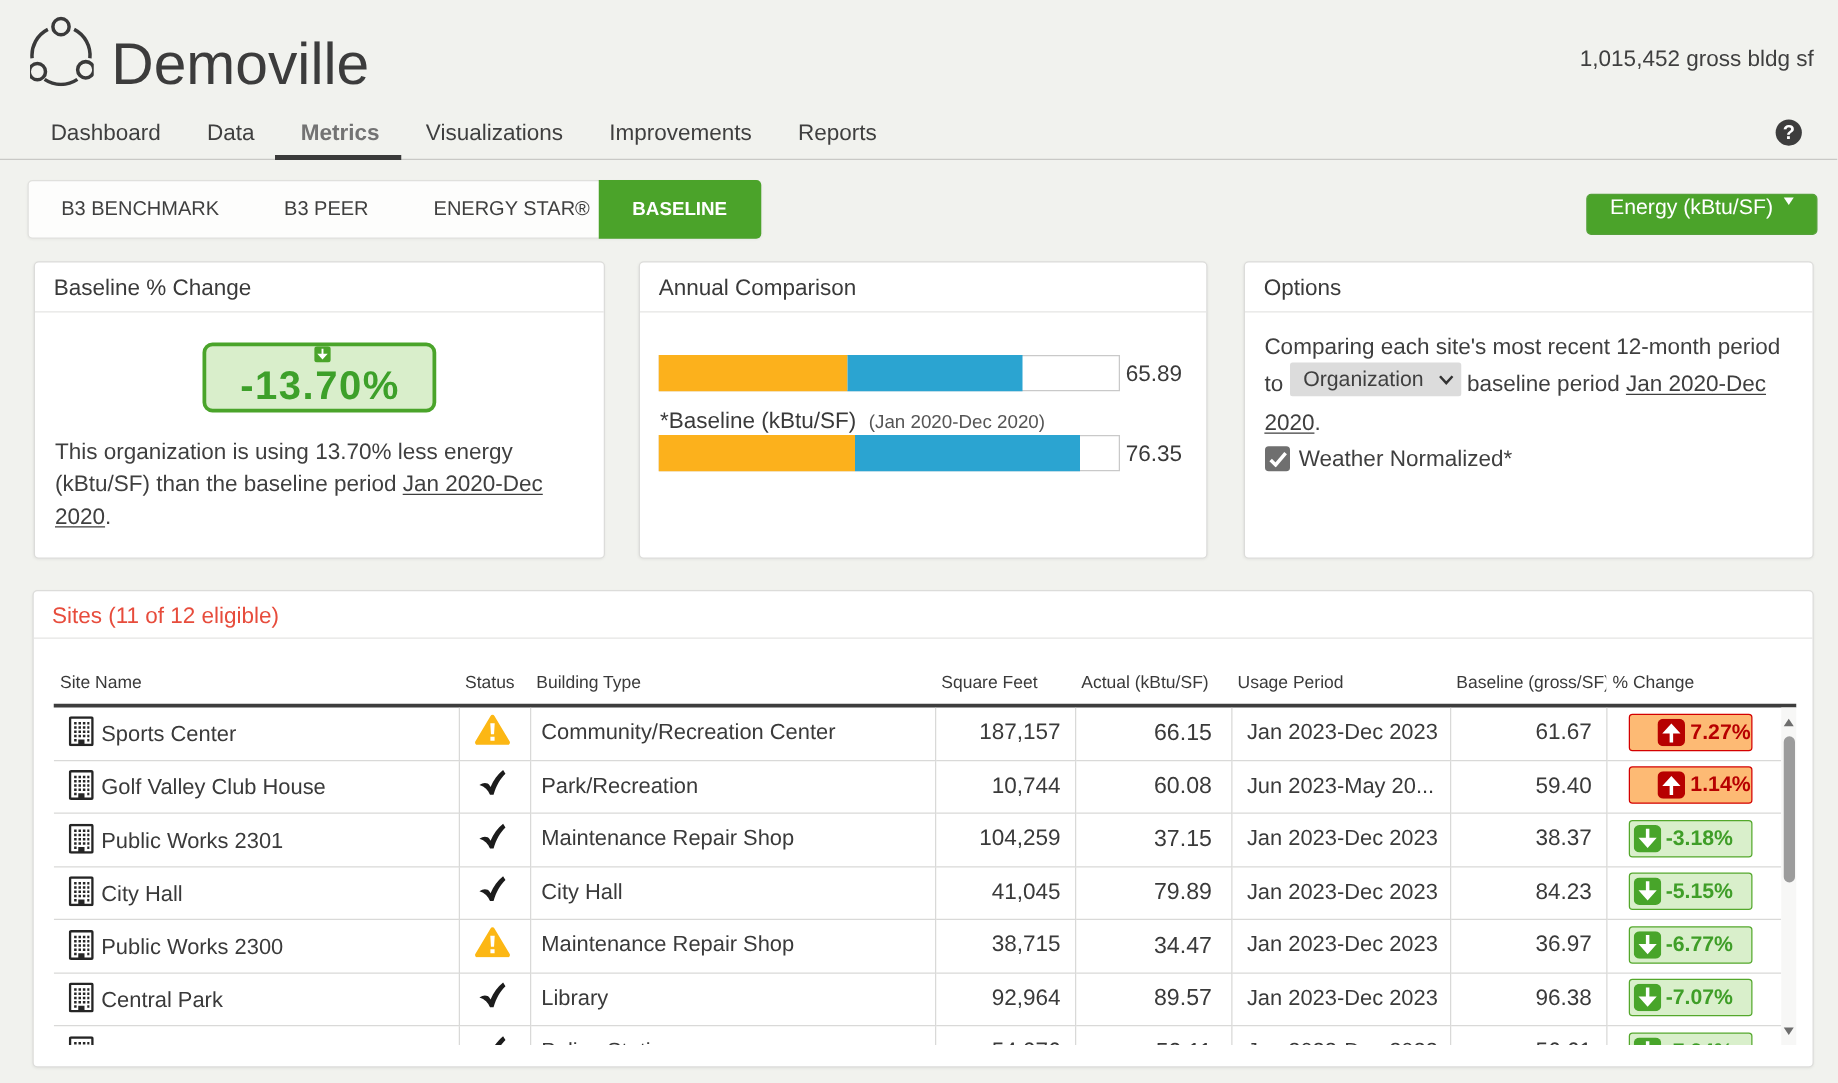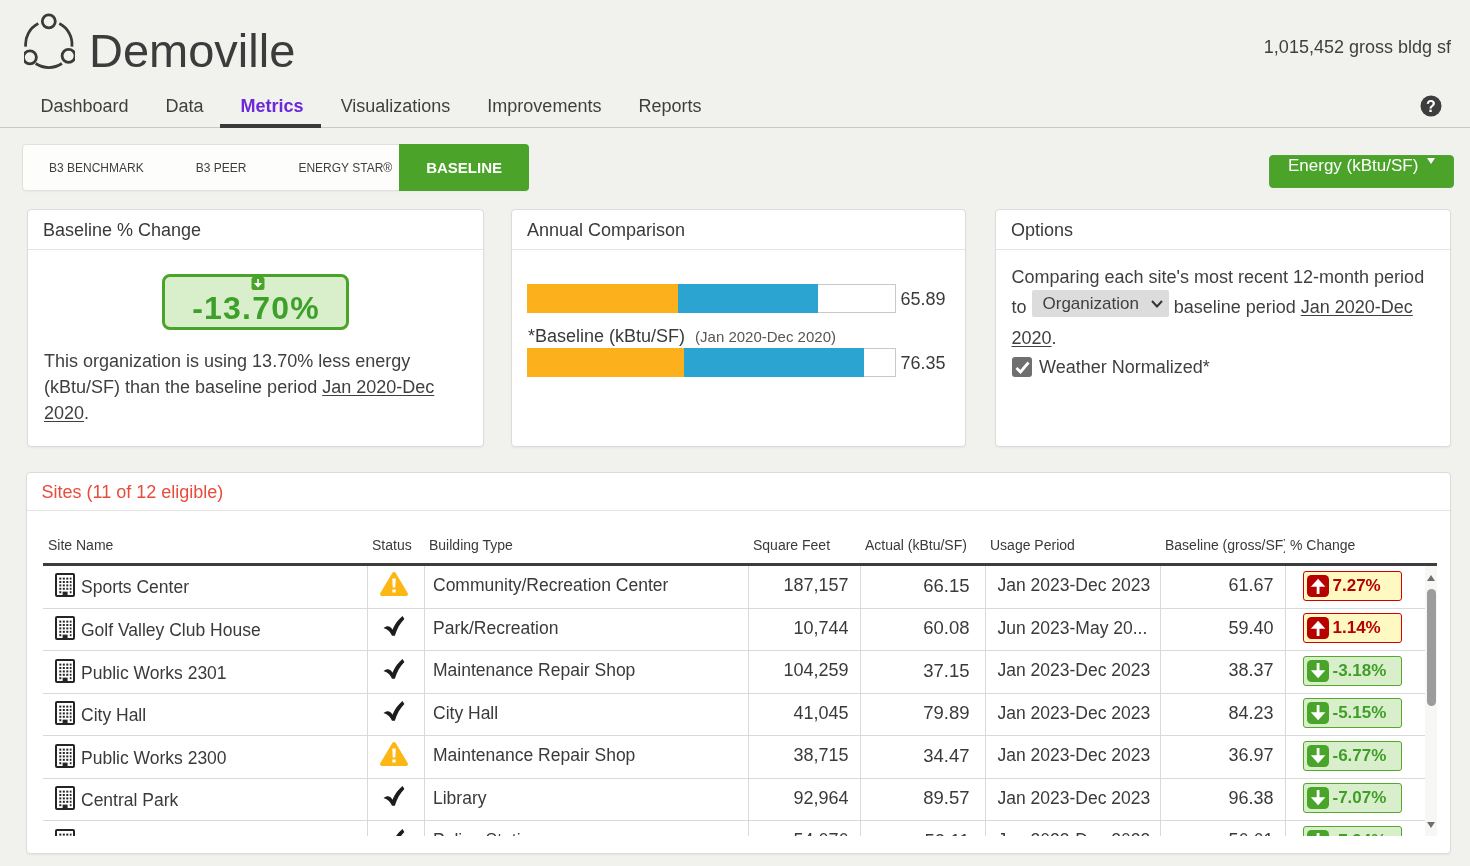--- a/index.html
+++ b/index.html
@@ -4,26 +4,26 @@
 <style>
 * { margin:0; padding:0; box-sizing:border-box; }
 html,body { width:1470px; height:866px; overflow:hidden; }
 body { background:#f1f2ee; font-family:"Liberation Sans", sans-serif; color:#3a3a3a; position:relative; }
 .abs { position:absolute; }
 
 #title { left:89px; top:22.5px; font-size:47px; color:#3c3c3c; }
 #bldgsf { top:37px; right:19px; font-size:18px; color:#3f3f3f; }
 #nav { left:22px; top:95px; display:flex; font-size:18px; color:#3f3f3f; }
 #nav div { padding:0 18.5px; line-height:22px; }
-#nav .act { font-weight:bold; color:#6d28d9; }
+#nav .act { font-weight:bold; color:#737373; }
 #navline { left:0; top:127px; width:1470px; height:1px; background:#c9c9c6; }
 #metline { left:220px; top:124px; width:101px; height:4px; background:#3a3a3a; }
 
 #tabbar { left:22px; top:144px; height:47px; background:#fdfdfc; border:1px solid #e0e0dd; border-radius:4px; display:flex; box-shadow:0 1px 2px rgba(0,0,0,0.04); }
-#tabbar .tab { padding:0 26px; display:flex; align-items:center; font-size:12px; color:#3f3f3f; }
+#tabbar .tab { padding:0 26px; display:flex; align-items:center; font-size:16px; color:#3f3f3f; }
 #tabbar .tabsel { padding:0 27px; background:#4ba32a; color:#fff; font-weight:bold; font-size:15px; border-radius:0 4px 4px 0; margin:-1px -1px -1px 0; display:flex; align-items:center; }
 #unitbtn { left:1269px; top:155px; width:185px; height:33px; background:#4ba32a; border:1px solid #55a13a; border-radius:4px; color:#fff; font-size:17px; display:flex; align-items:flex-start; padding-left:18px; }
 #unitbtn .caret { width:0; height:0; border-left:4.5px solid transparent; border-right:4.5px solid transparent; border-top:6px solid #fff; margin-left:9px; margin-top:2px; }
 
 .card { position:absolute; background:#fff; border:1px solid #dcdcda; border-radius:4px; box-shadow:0 1px 2px rgba(0,0,0,0.05); }
 .card-h { height:40px; line-height:40px; padding-left:15px; font-size:18px; color:#3a3a3a; border-bottom:1px solid #e5e5e3; }
 #card1 { left:27px; top:209px; width:457px; height:238px; }
 #card2 { left:511px; top:209px; width:455px; height:238px; }
 #card3 { left:995px; top:209px; width:456px; height:238px; }
 
@@ -62,21 +62,21 @@
 #tbodyt td.stat { text-align:center; }
 #tbodyt td.stat svg { vertical-align:middle; position:relative; top:-2.5px; left:-2px; }
 #tbodyt td.type { padding-left:8.5px; }
 #tbodyt td.num { text-align:right; padding-right:11px; font-size:18px; }
 #tbodyt td.num2 { text-align:right; padding-right:15px; font-size:18.5px; }
 #tbodyt td.usage { padding-left:12px; }
 #tbodyt td.pct { padding-left:17px; }
 .badge { display:inline-flex; align-items:center; width:99px; height:30px; position:relative; top:0; border-radius:3px; border:1px solid; vertical-align:middle; }
 .badge svg { margin-left:3px; }
 .badge span { font-size:17px; font-weight:bold; margin-left:4px; }
-.badge.up { background:#fef9c3; border-color:#d40000; }
+.badge.up { background:#fdba74; border-color:#d40000;justify-content:flex-end; }
 .badge.up span { color:#b70000; }
 .badge.dn { background:#d9efcb; border-color:#54a82c; }
 .badge.dn span { color:#3f9e28; }
 
 #vsb { position:absolute; left:1382px; top:54.5px; width:12px; height:270.5px; background:#f7f7f6; }
 #vsb .thumb { position:absolute; left:1.5px; top:23px; width:9px; height:117px; background:#9c9c9c; border-radius:4.5px; }
 #vsb .tri-u { position:absolute; left:2px; top:9px; width:0; height:0; border-left:4px solid transparent; border-right:4px solid transparent; border-bottom:6px solid #6e6e6e; }
 #vsb .tri-d { position:absolute; left:2px; bottom:8px; width:0; height:0; border-left:4px solid transparent; border-right:4px solid transparent; border-top:6px solid #6e6e6e; }
 u { text-underline-offset:2px; }
 </style>

